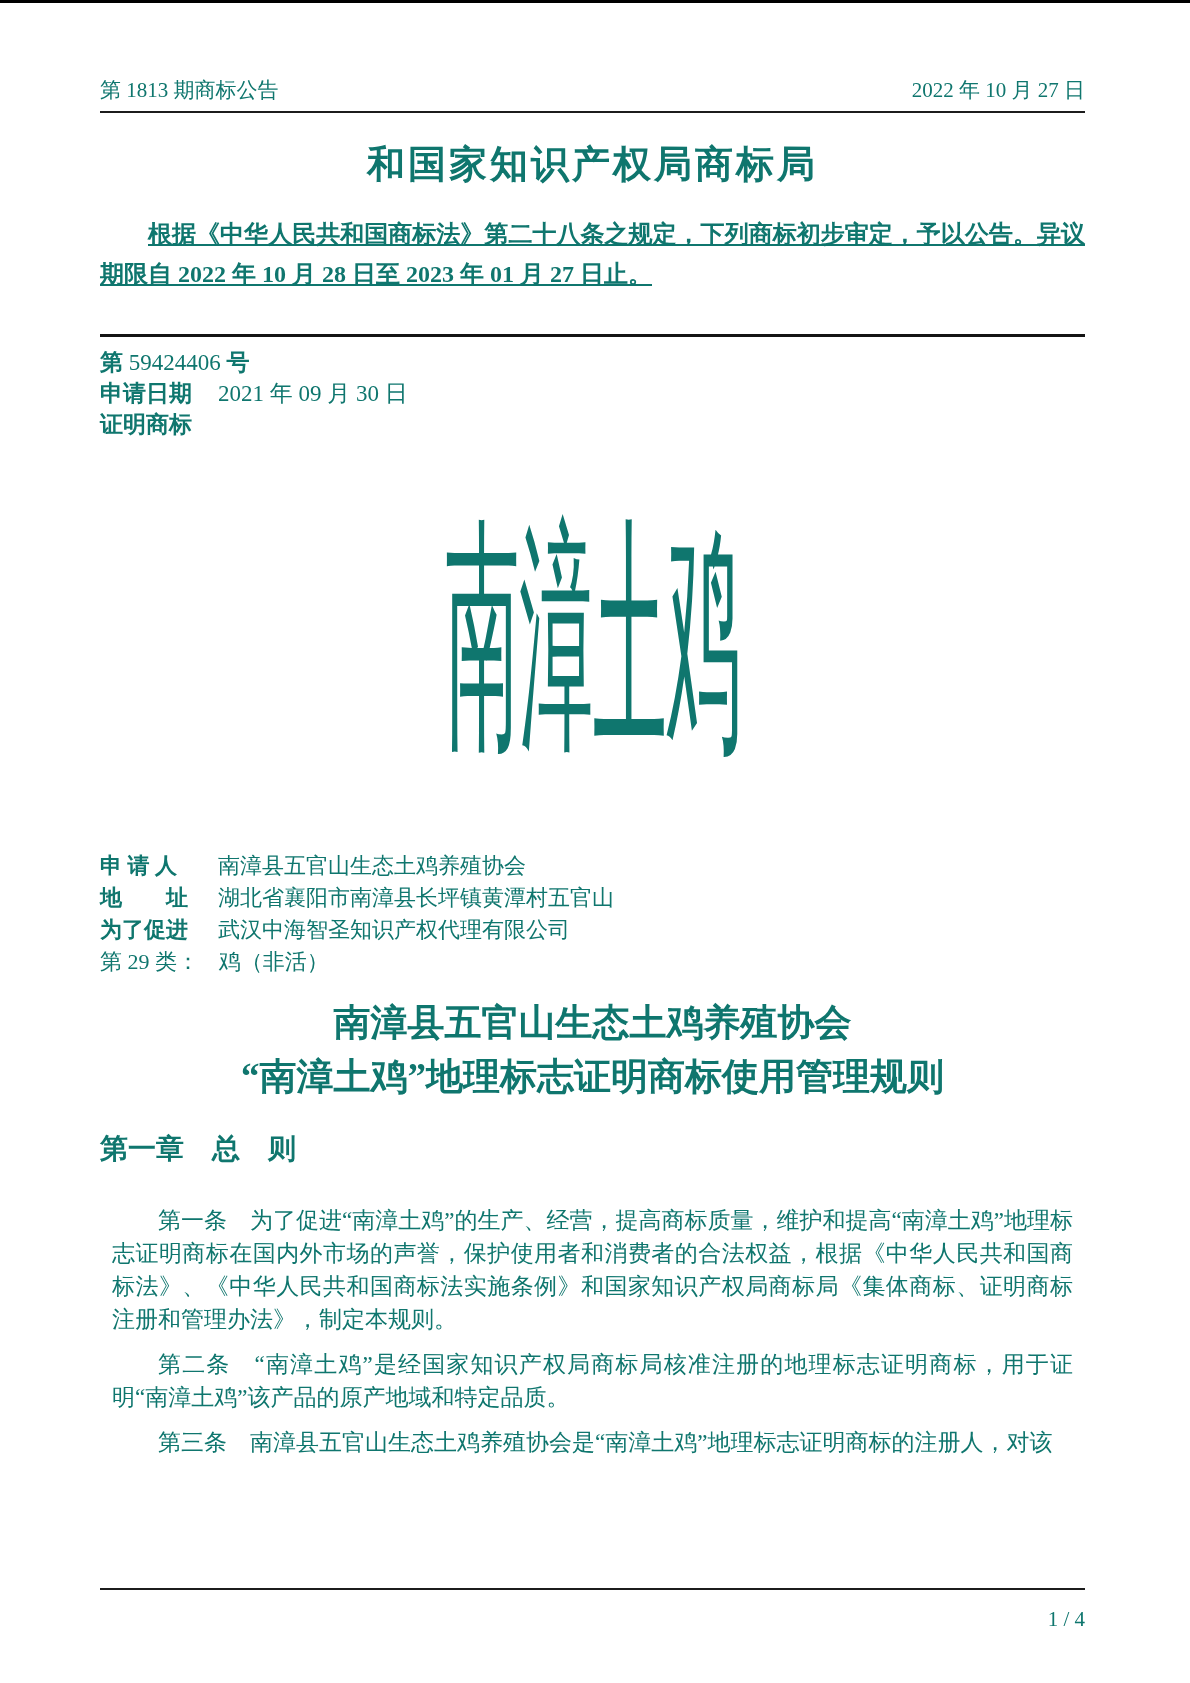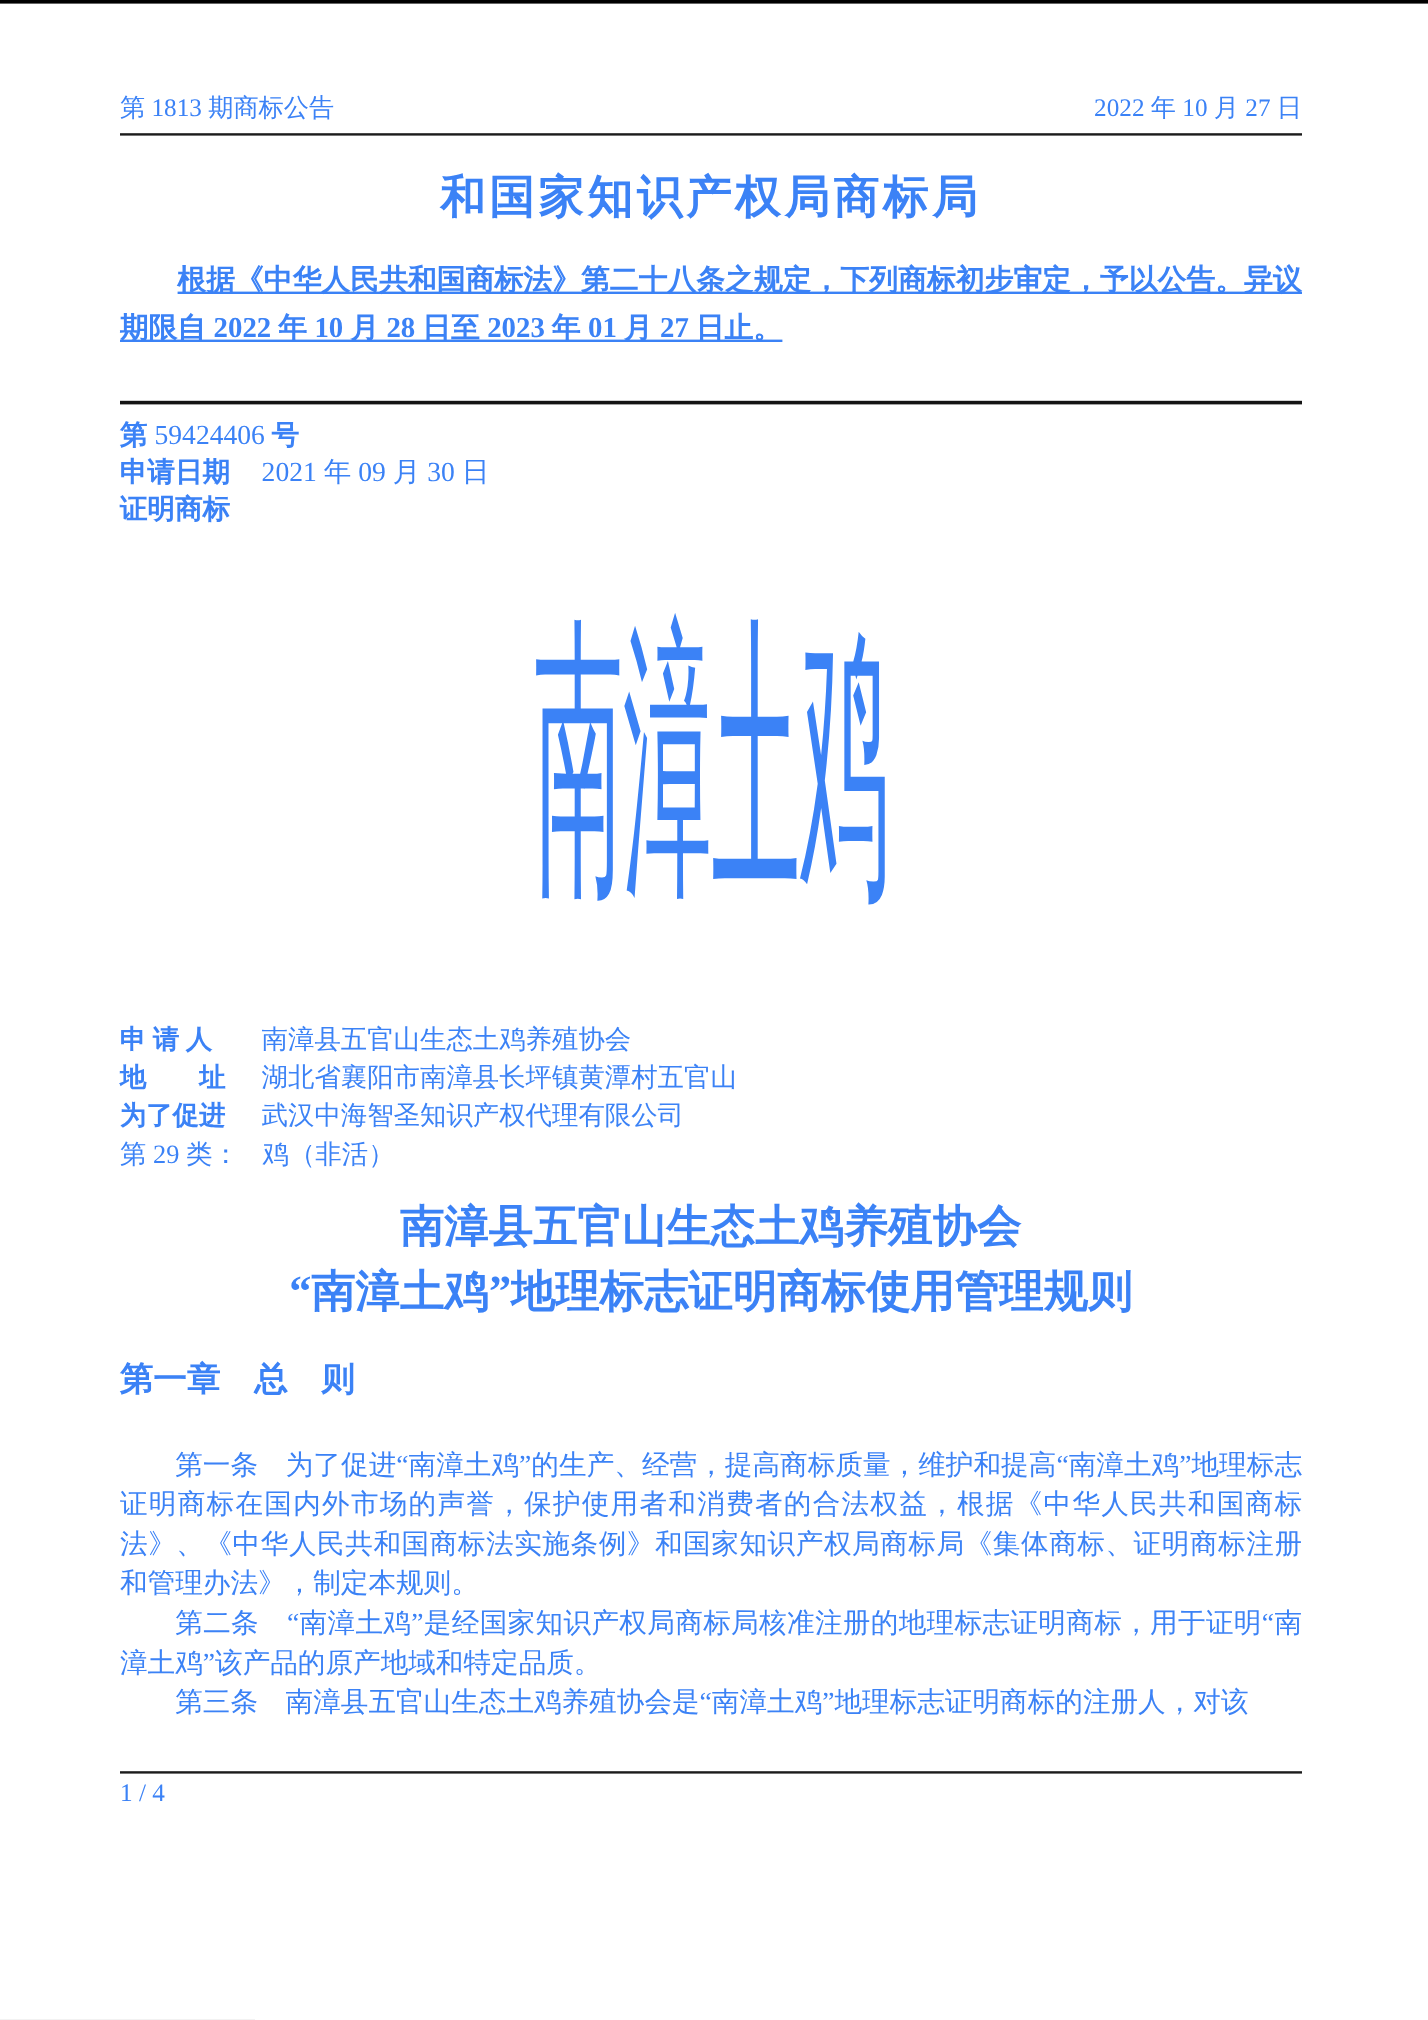--- a/index.html
+++ b/index.html
@@ -1,21 +1,21 @@
 <!DOCTYPE html>
 <html><head>
 <meta charset="utf-8">
 <style>
   html,body { margin:0; padding:0; background:#e8e8e8; }
   .page {
     position:relative;
     width:1190px; height:1683px;
     margin:0 auto;
     background:#ffffff;
-    color:#3b82f6;
+    color:#0f766e;
     font-family:"Liberation Serif","DejaVu Serif",serif;
     box-sizing:border-box;
     padding:0 105px 0 100px;
     overflow:hidden;
   }
   .top-edge { position:absolute; top:0; left:0; width:100%; height:3px; background:#000; }
 
   .doc-header {
     display:flex; justify-content:space-between; align-items:flex-end;
     padding-top:78px; font-size:21px; line-height:1.2;
@@ -53,26 +53,26 @@
 
   h2.rules-title {
     margin:18px 0 0; text-align:center;
     font-size:37px; font-weight:bold; line-height:54px;
   }
   h3.chapter {
     margin:26px 0 0; text-align:left;
     font-size:28px; font-weight:bold;
   }
   .body-text { margin-top:36px; font-size:23px; line-height:33px; }
-  .body-text p { margin:0; text-indent:2em; text-align:justify; }
+  .body-text p { margin:12px; text-indent:2em; text-align:justify; }
 
   .doc-footer {
-    position:absolute; left:100px; right:105px; top:1476px;
+    position:absolute; left:100px; right:105px; top:1588px;
     border-top:2px solid #1c1c1c;
-    text-align:left; font-size:21px; padding-top:4px;
+    text-align:right; font-size:21px; padding-top:17px;
   }
 </style>
 </head>
 <body>
 
 <div class="page">
   <div class="top-edge"></div>
 
   <header class="doc-header">
     <span>第 1813 期商标公告</span>

